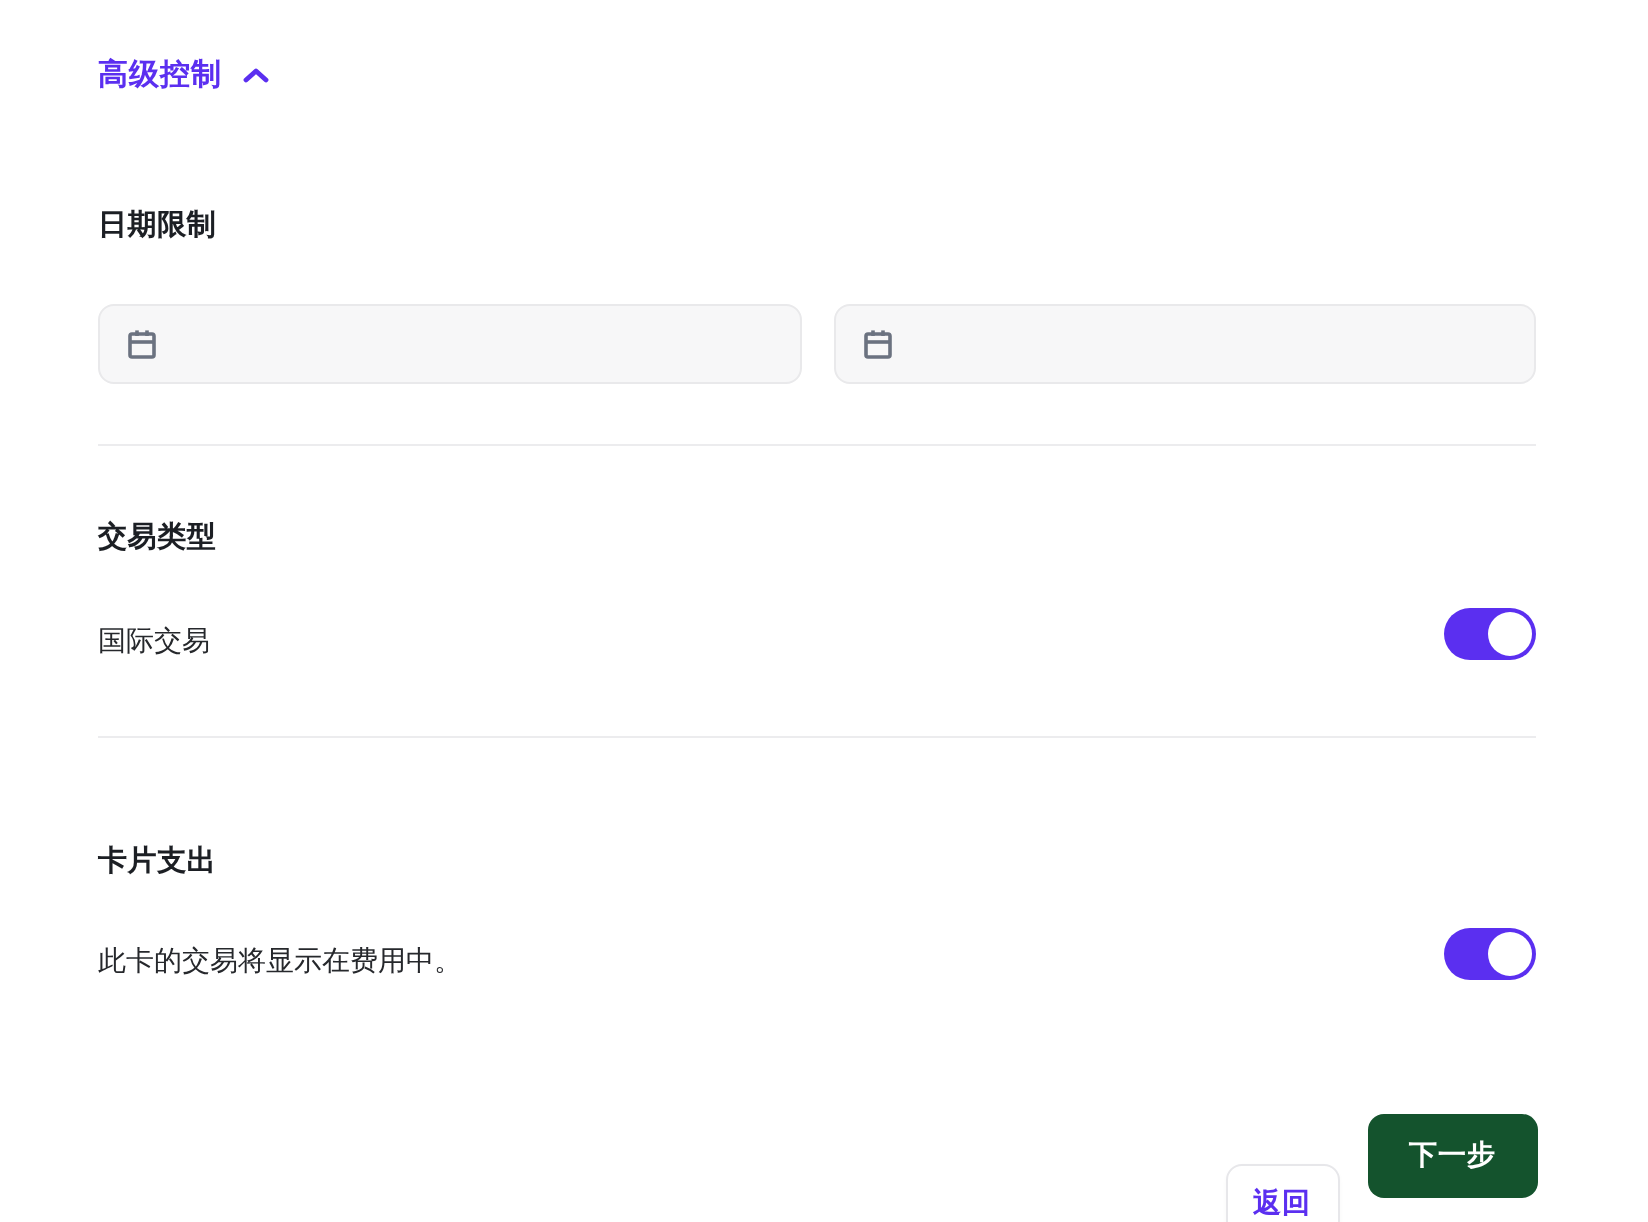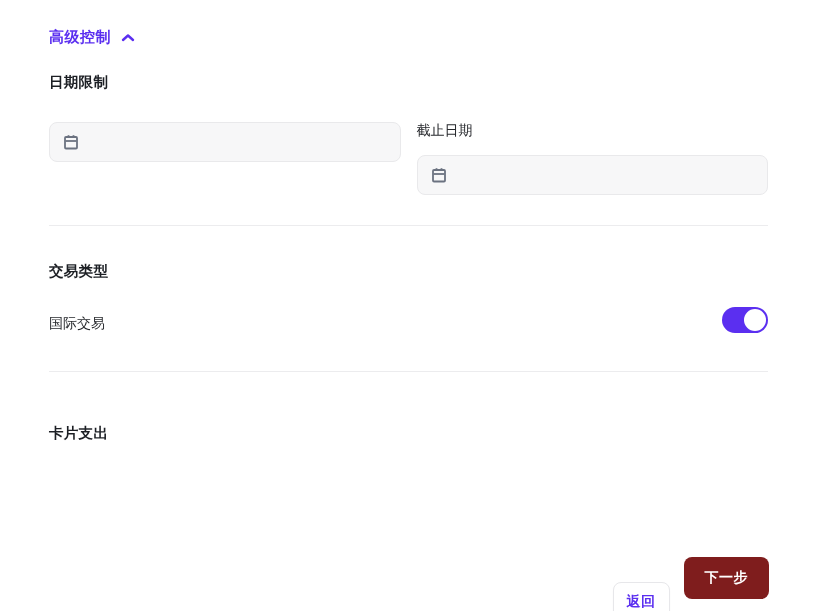--- a/index.html
+++ b/index.html
@@ -31,21 +31,21 @@
     letter-spacing: 0.5px;
   }
   .chevron { display: inline-flex; align-items: center; }
   
   .sub-title {
     font-size: 14.5px;
     font-weight: bold;
     color: #1c1f24;
     letter-spacing: 0.3px;
   }
-  .date-section { margin-top: 26px; }
+  .date-section { margin-top: 56px; }
   .date-grid {
     margin-top: 30px;
     display: grid;
     grid-template-columns: 1fr 1fr;
     column-gap: 16px;
   }
   .field-label {
     font-size: 14px;
     color: #26282c;
     margin-bottom: 15px;
@@ -125,21 +125,21 @@
   .btn-back {
     background: #ffffff;
     color: #5b2ff0;
     border: 1px solid #e7e7ea;
     padding: 10px 13px;
     font-weight: bold;
     box-shadow: 0 1px 2px rgba(0,0,0,0.03);
     margin-top: 48px;
   }
   .btn-next {
-    background: #7f1d1d;
+    background: #14532d;
     color: #ffffff;
     border: none;
     padding: 12px 21px;
     font-weight: bold;
   }
   .icon-cal { display: inline-flex; }
 </style>
 </head>
 <body>
 
@@ -166,21 +166,20 @@
               <rect x="3" y="4" width="12" height="11.5" rx="1" fill="none" stroke="#6b7280" stroke-width="1.8"></rect>
               <line x1="3.5" y1="8" x2="14.5" y2="8" stroke="#6b7280" stroke-width="1.8"></line>
               <line x1="6.5" y1="2.2" x2="6.5" y2="5" stroke="#6b7280" stroke-width="1.8"></line>
               <line x1="11.5" y1="2.2" x2="11.5" y2="5" stroke="#6b7280" stroke-width="1.8"></line>
             </svg>
           </span>
           <span class="value"></span>
         </div>
       </div>
       <div>
-        <span class="field-label">截止日期</span>
         <div class="date-input">
           <span class="icon-cal">
             <svg width="18" height="18" viewBox="0 0 18 18">
               <rect x="3" y="4" width="12" height="11.5" rx="1" fill="none" stroke="#6b7280" stroke-width="1.8"></rect>
               <line x1="3.5" y1="8" x2="14.5" y2="8" stroke="#6b7280" stroke-width="1.8"></line>
               <line x1="6.5" y1="2.2" x2="6.5" y2="5" stroke="#6b7280" stroke-width="1.8"></line>
               <line x1="11.5" y1="2.2" x2="11.5" y2="5" stroke="#6b7280" stroke-width="1.8"></line>
             </svg>
           </span>
           <span class="value"></span>
@@ -200,20 +199,26 @@
         <span class="knob"></span>
       </div>
     </div>
   </div>
 
   <hr class="divider divider-2">
 
   
   <div class="spend-section">
     <div class="sub-title">卡片支出</div>
+    <div class="toggle-row spend-row">
+      <span class="row-label">此卡的交易将显示在费用中。</span>
+      <div class="toggle">
+        <span class="knob"></span>
+      </div>
+    </div>
   </div>
 
   
   <div class="footer">
     <button class="btn btn-back">返回</button>
     <button class="btn btn-next">下一步</button>
   </div>
 
 </div>
 

